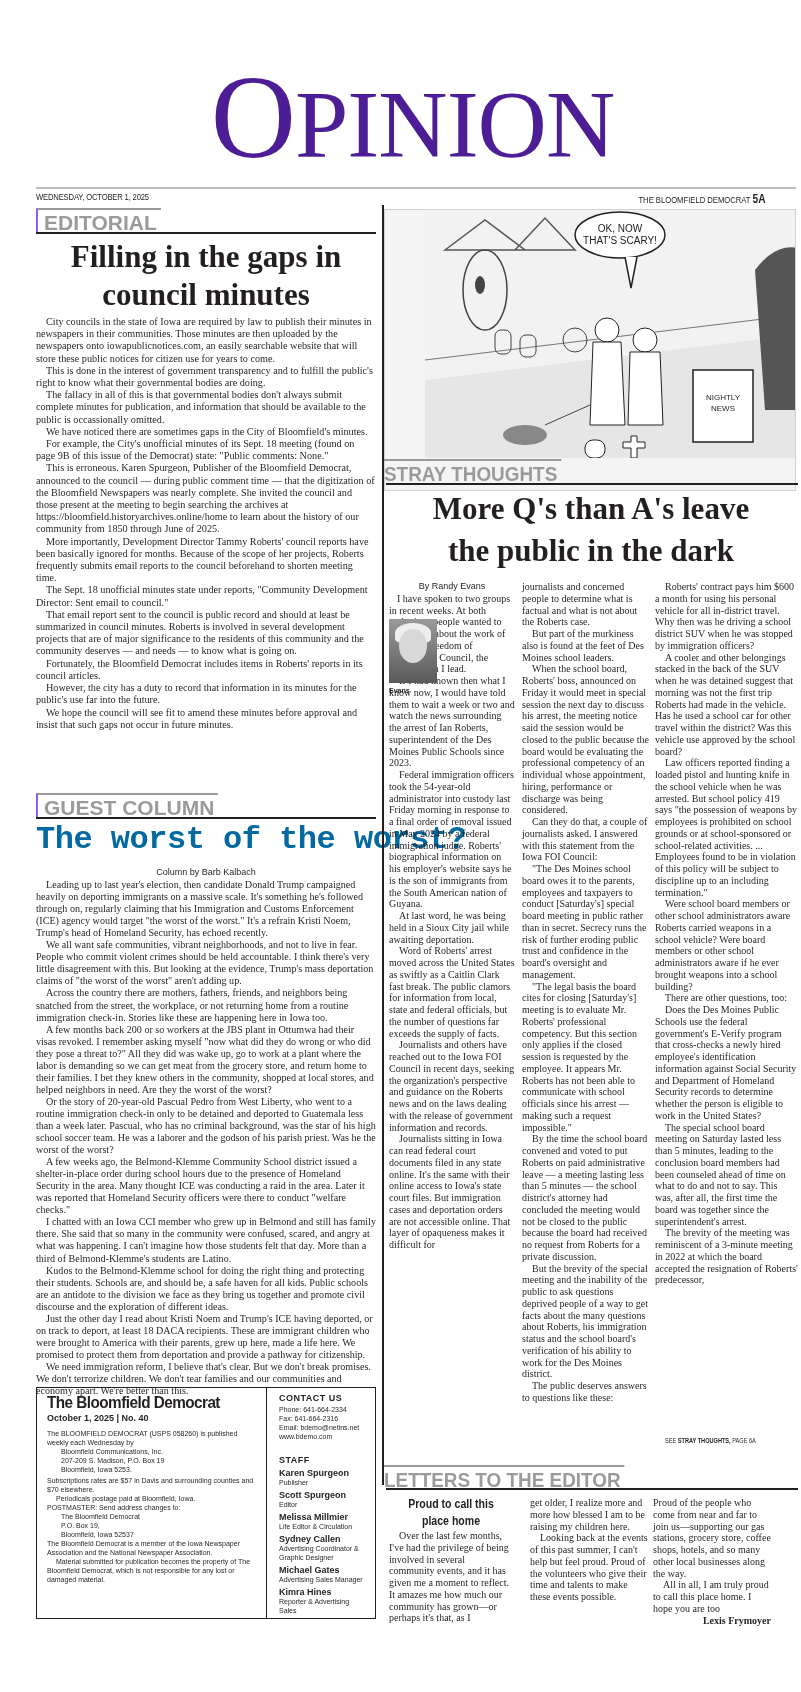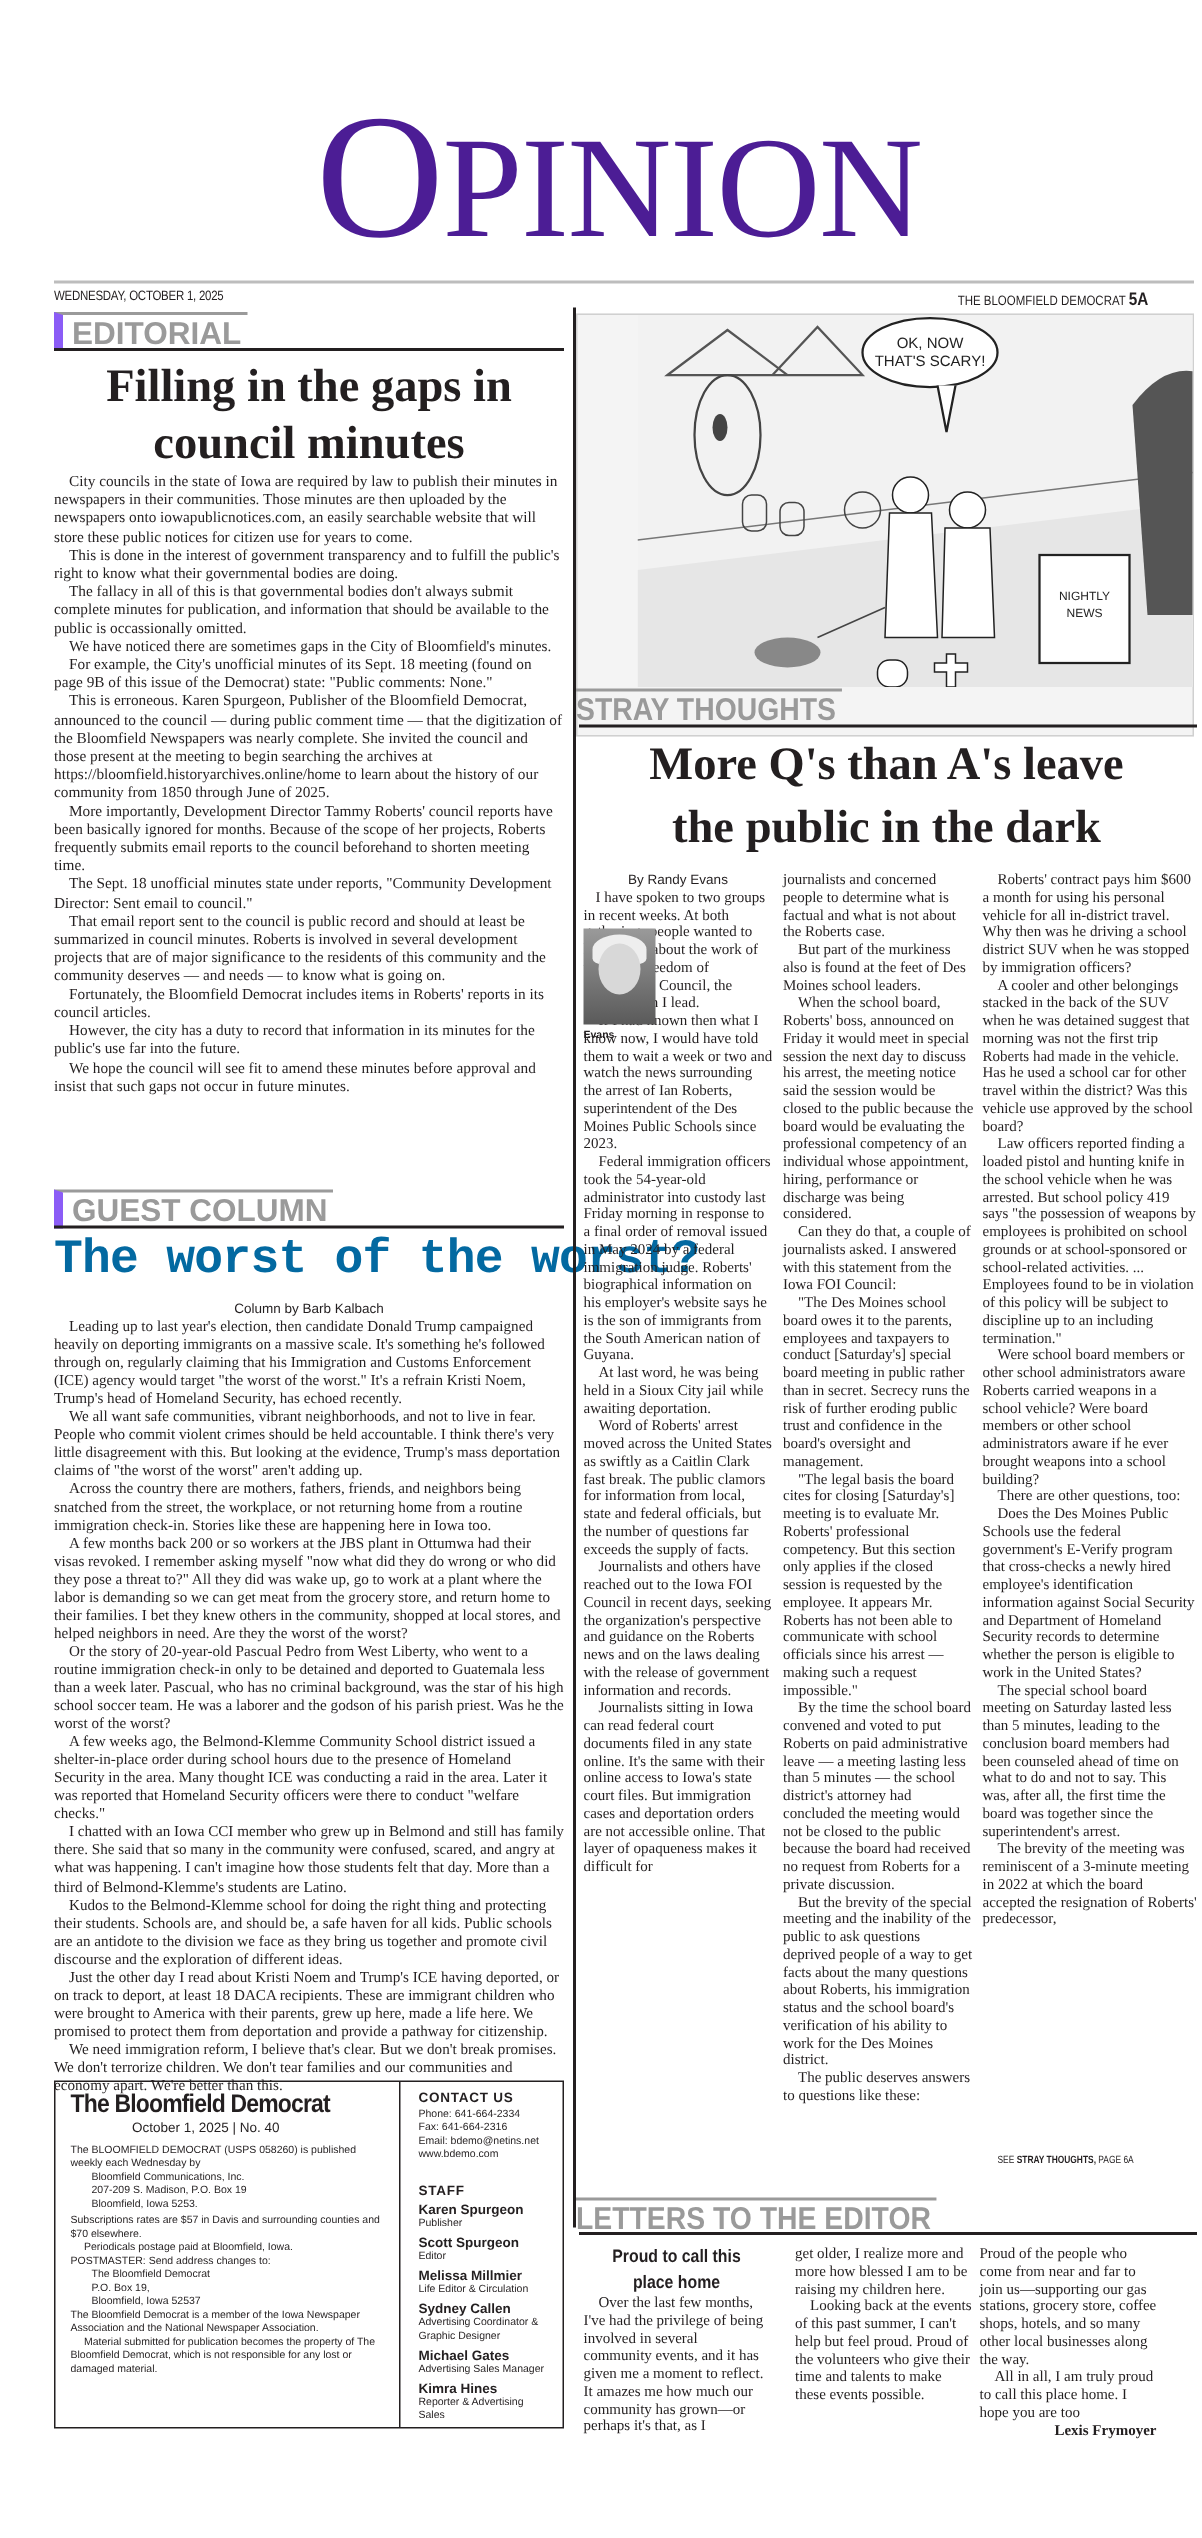--- a/index.html
+++ b/index.html
@@ -8,21 +8,21 @@
 
   .masthead { position: absolute; left: 0; top: 70px; width: 801px; text-align: center;
     font-family: "Liberation Serif", serif; font-size: 96px; line-height: 96px; letter-spacing: -1px; color: #4c1d95; padding-left: 24px; }
   .masthead .big { font-size: 118px; }
   .topline { position: absolute; left: 36px; top: 187px; width: 760px; height: 2px; background: #bdbdbd; }
   .dateline { position: absolute; left: 36px; top: 192px; font-family: "Liberation Sans", sans-serif; font-size: 9px; letter-spacing: -0.2px; transform: scaleX(0.85); transform-origin: left; color: #231f20; }
   .folio { position: absolute; right: 35px; top: 192px; font-family: "Liberation Sans", sans-serif; font-size: 9px; color: #231f20; transform: scaleX(0.85); transform-origin: right; }
   .folio b { font-size: 12px; }
 
   .section-label { position: absolute; font-family: "Liberation Sans", sans-serif; font-weight: bold; color: #9a9a9a;
-    font-size: 21px; line-height: 22px; padding: 2px 4px 0 6px; border-left: 6px solid #8b5cf6; border-top: 2px solid #9a9a9a; transform-origin: left top; }
+    font-size: 21px; line-height: 22px; padding: 2px 4px 0 6px; border-left: 2px solid #8b5cf6; border-top: 2px solid #9a9a9a; transform-origin: left top; }
   .section-rule { position: absolute; height: 1.5px; background: #231f20; }
 
   .headline-serif { position: absolute; text-align: center; font-family: "Liberation Serif", serif; font-weight: bold; color: #231f20; }
   .headline-sans { position: absolute; font-family: Liberation Mono, monospace; font-weight: bold; color: #0369a1; }
 
   .body-text { position: absolute; font-family: "Liberation Serif", serif; font-size: 10.2px; line-height: 12.2px; color: #231f20; text-align: left; }
   .body-text p { text-indent: 10px; }
   .col-narrow { font-size: 10px; line-height: 11.75px; }
 
   .byline { font-family: "Liberation Sans", sans-serif; font-weight: normal; font-size: 9px; text-align: center; }
@@ -31,21 +31,21 @@
   .vdivider { position: absolute; left: 382px; top: 205px; width: 1.5px; background: #231f20; }
 
   .photo { float: left; width: 48px; height: 64px; margin: 2px 5px 2px 0; background: linear-gradient(#9a9a9a, #5a5a5a); position: relative; }
   .photo .face { position: absolute; left: 10px; top: 10px; width: 28px; height: 34px; border-radius: 50%; background: #d8d8d8; }
   .photo .hair { position: absolute; left: 6px; top: 4px; width: 36px; height: 20px; border-radius: 50% 50% 20% 20%; background: #eeeeee; }
 
   .infobox { position: absolute; left: 36px; top: 1387px; width: 340px; height: 232px; border: 1.5px solid #231f20; }
   .infobox .left { position: absolute; left: 0; top: 0; width: 230px; height: 100%; border-right: 1.5px solid #231f20; padding: 6px 10px; font-family: "Liberation Sans", sans-serif; font-size: 7px; line-height: 9px; }
   .infobox .right { position: absolute; left: 234px; top: 0; width: 104px; height: 100%; padding: 6px 8px; font-family: "Liberation Sans", sans-serif; font-size: 7px; line-height: 9px; }
   .paper-name { font-family: "Liberation Sans", sans-serif; font-weight: bold; font-size: 17px; line-height: 18px; letter-spacing: -0.6px; transform: scaleX(0.9); transform-origin: left; white-space: nowrap; }
-  .paper-date { font-weight: normal; font-size: 9px; line-height: 13px; margin-bottom: 4px; margin-left: 41px; }
+  .paper-date { font-weight: bold; font-size: 9px; line-height: 13px; margin-bottom: 4px; }
   .indent { padding-left: 14px; }
   .ti { text-indent: 9px; }
   .box-head { font-weight: bold; font-size: 9px; letter-spacing: 0.5px; margin-bottom: 2px; }
   .staff-name { font-weight: bold; font-size: 9px; line-height: 10px; margin-top: 3px; }
 
   .letter-title { font-family: "Liberation Sans", sans-serif; font-weight: bold; font-size: 12px; line-height: 17px; text-align: center; transform: scaleX(0.88); }
   .signature { font-weight: bold; text-align: right; }
   .see-more { position: absolute; left: 665px; top: 1437px; font-family: "Liberation Sans", sans-serif; font-size: 7px; transform: scaleX(0.8); transform-origin: left; white-space: nowrap; }
 </style>
 </head>

